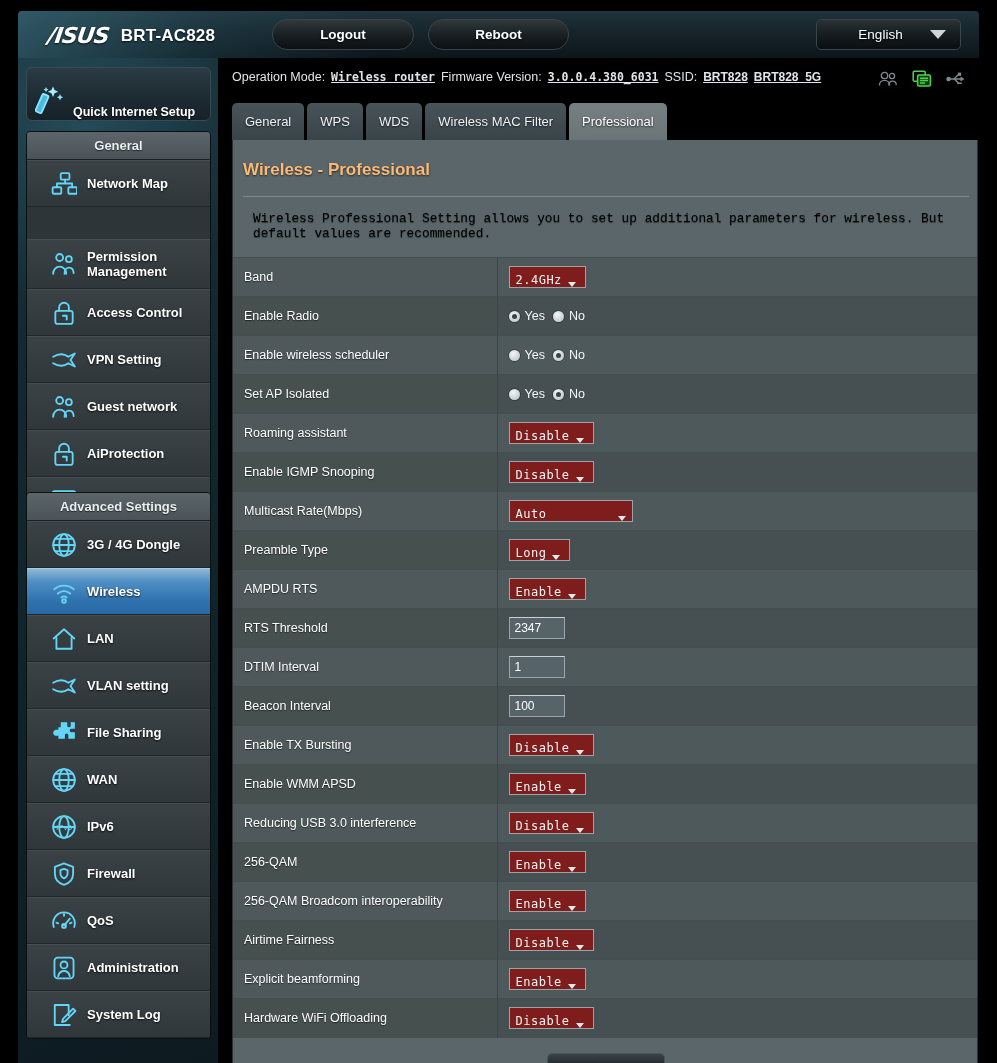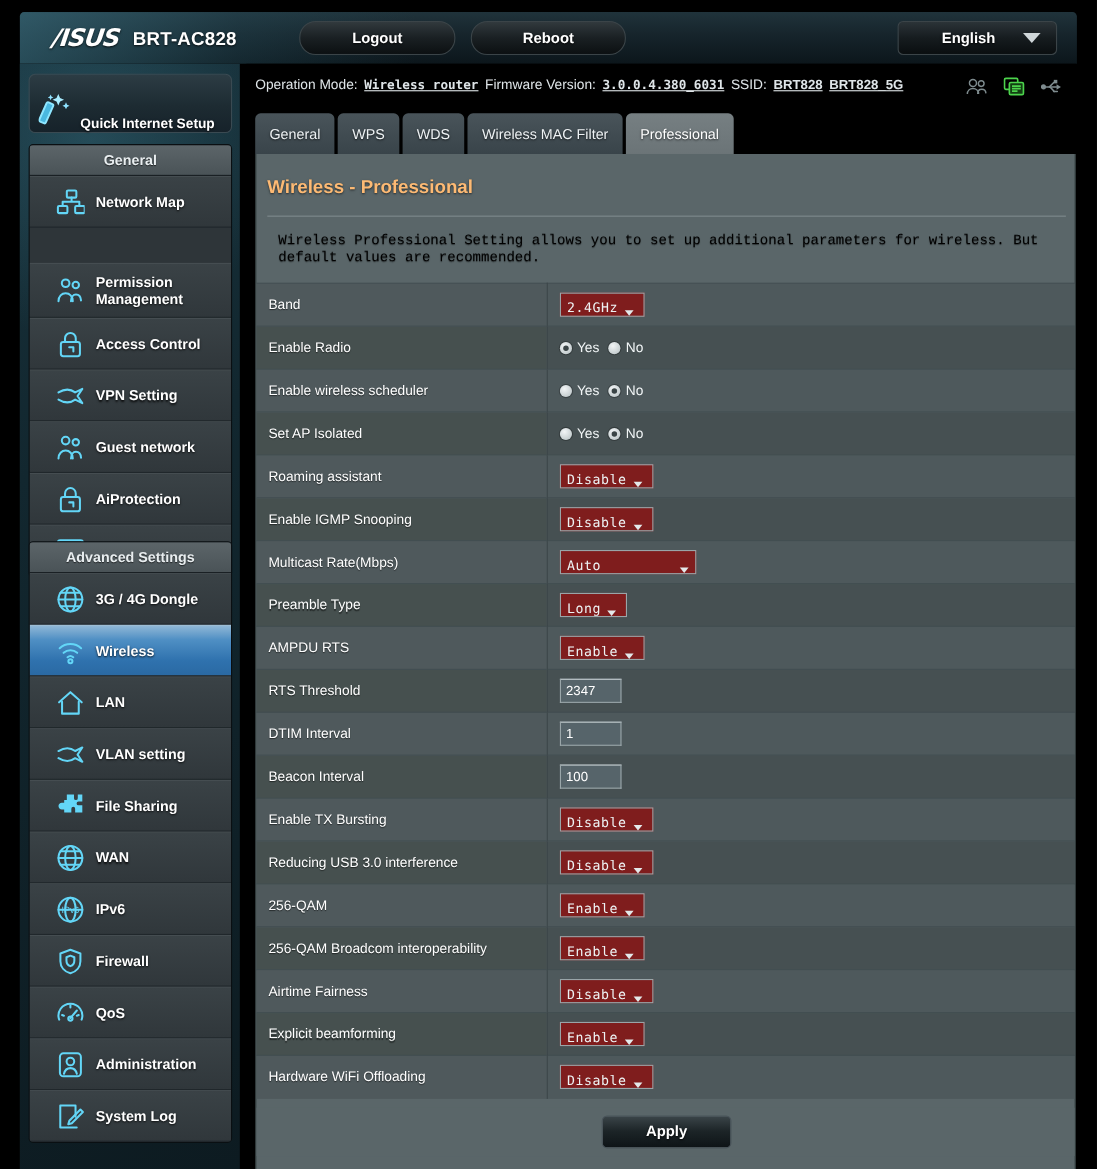--- a/index.html
+++ b/index.html
@@ -58,21 +58,21 @@
   #btn-logout { left: 254px; width: 142px; }
   #btn-reboot { left: 410px; width: 141px; }
   #lang-select {
     position:absolute; right: 18px; top: 8px;
     width: 145px; height: 31px;
     background: linear-gradient(180deg,#2b3337 0%,#161c1f 50%,#0a0e10 100%);
     border: 1px solid #3b4448; border-radius: 5px;
     display:flex; align-items:center; cursor:pointer;
   }
   #lang-label {
-    flex:1; text-align:center; color:#fff; font-size:13.5px; font-weight:700;
+    flex:1; text-align:center; color:#fff; font-size:13.5px; font-weight:400;
     text-shadow: 0 1px 2px rgba(0,0,0,.9); padding-left:14px;
   }
   .caret-lg {
     width:0;height:0;border-left:8px solid transparent;border-right:8px solid transparent;
     border-top:9px solid #cfd6d9; margin-right:14px;
   }
 
   
   #sidebar {
     position:absolute; left: 18px; top: 58px;
@@ -598,20 +598,27 @@
               <td class="val"><span class="txtin">100</span></td>
             </tr>
             <tr>
               <td class="lbl">Enable TX Bursting</td>
               <td class="val"><span class="sel">
                   <span class="cv">Disable</span>
                   <span class="caret-sm"></span>
                 </span></td>
             </tr>
             <tr>
+              <td class="lbl">Enable WMM APSD</td>
+              <td class="val"><span class="sel">
+                  <span class="cv">Enable</span>
+                  <span class="caret-sm"></span>
+                </span></td>
+            </tr>
+            <tr>
               <td class="lbl">Reducing USB 3.0 interference</td>
               <td class="val"><span class="sel">
                   <span class="cv">Disable</span>
                   <span class="caret-sm"></span>
                 </span></td>
             </tr>
             <tr>
               <td class="lbl">256-QAM</td>
               <td class="val"><span class="sel">
                   <span class="cv">Enable</span>

